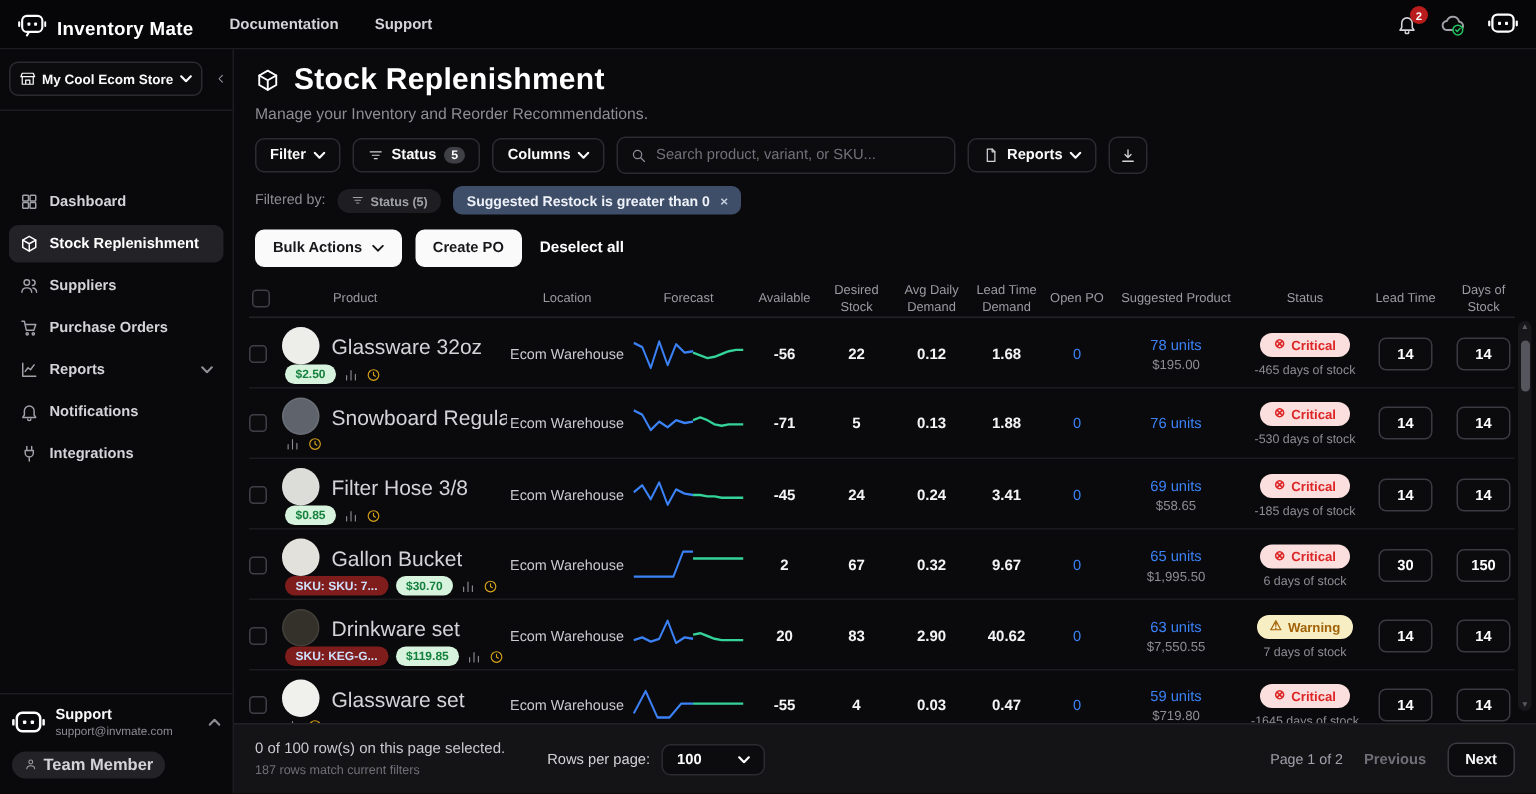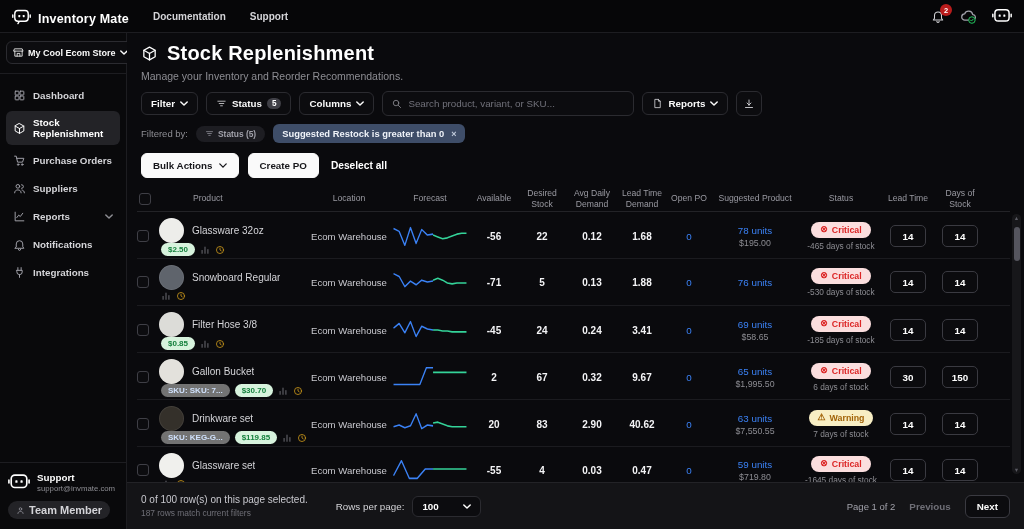--- a/index.html
+++ b/index.html
@@ -19,21 +19,21 @@
   .nav-link { font-size:10px; font-weight:bold; color:#d4d4d8; margin-left:24px; cursor:pointer; }
   .topnav-right { margin-left:auto; display:flex; align-items:center; gap:15px; }
   .bell-wrap { position:relative; color:#d4d4d8; }
   .nbadge { position:absolute; top:-5px; right:-7px; background:#b91c1c; color:#fff; font-size:7.5px; font-weight:bold;
             min-width:12px; height:12px; border-radius:7px; display:flex; align-items:center; justify-content:center; }
   .sync-wrap { color:#a1a1aa; }
   .avatar-bot { width:20px; height:20px; color:#fff; }
 
   
   .shell { display:flex; height:496px; }
-  .sidebar { width:127px; background:#09090b; border-right:1px solid #1d1d21; display:flex; flex-direction:column; }
+  .sidebar { width:156px; background:#09090b; border-right:1px solid #1d1d21; display:flex; flex-direction:column;gap:39px; }
   .store-row { display:flex; align-items:center; gap:5px; padding:8px 6px 9px; border-bottom:1px solid #1d1d21; }
   .store-btn { flex:1; display:flex; align-items:center; gap:4px; border:1px solid #2b2b30; background:#0c0c0f;
                border-radius:6px; padding:5px 6px; font-size:9px; font-weight:bold; color:#fafafa; cursor:pointer; }
   .store-btn .label { white-space:nowrap; overflow:hidden; }
   .collapse-btn { color:#a1a1aa; padding:2px 3px; cursor:pointer; }
   .side-nav { padding:9px 6px; display:flex; flex-direction:column; gap:3px; }
   .side-item { display:flex; align-items:center; gap:7px; padding:6px 7px; border-radius:6px; font-size:9.8px; font-weight:bold;
                color:#d4d4d8; cursor:pointer; }
   .side-item.active { background:#232327; color:#fff; }
   .sicon { width:13px; height:13px; color:#a1a1aa; flex:none; }
@@ -57,21 +57,21 @@
   h1 { font-size:20px; font-weight:bold; color:#fff; letter-spacing:.2px; }
   .subtitle { font-size:10.5px; color:#8d8d93; margin-top:5px; }
 
   .toolbar { display:flex; align-items:center; gap:8px; padding:9px 14px 1px; }
   .tbtn { display:flex; align-items:center; gap:5px; background:#0c0c0f; border:1px solid #2b2b30; border-radius:6px;
           padding:5px 9px; font-size:9.8px; font-weight:bold; color:#fafafa; cursor:pointer; white-space:nowrap; }
   .tbtn svg.chev { width:8px; height:5px; }
   .tbtn svg.lead { width:11px; height:11px; color:#d4d4d8; }
   .count-badge { background:#3f3f46; border-radius:8px; padding:1px 5px; font-size:8.2px; color:#fff; }
   .search { display:flex; align-items:center; gap:6px; background:#0c0c0f; border:1px solid #2b2b30; border-radius:6px;
-            padding:0 8px; height:25px; width:252px; }
+            padding:0 8px; height:25px; width:226px; }
   .search svg { width:11px; height:11px; color:#8d8d93; flex:none; }
   .search input { background:none; border:none; outline:none; color:#e5e5e7; font-size:9.8px; width:100%; font-family:inherit; }
   .search input::placeholder { color:#71717a; }
   .icon-btn { display:flex; align-items:center; justify-content:center; width:26px; height:25px;
               background:#0c0c0f; border:1px solid #2b2b30; border-radius:6px; color:#d4d4d8; cursor:pointer; }
   .icon-btn svg { width:12px; height:12px; }
 
   .filtered-row { display:flex; align-items:center; gap:8px; padding:7px 14px 1px; }
   .filtered-label { font-size:9.5px; color:#8d8d93; }
   .chip-muted { display:inline-flex; align-items:center; gap:4px; background:#1d1d22; border-radius:10px; padding:3px 9px;
@@ -93,24 +93,24 @@
   .thead { display:grid; grid-template-columns:var(--cols); align-items:center; height:26px;
            border-bottom:1px solid #232327; font-size:8.6px; color:#9a9aa2; }
   .th { text-align:center; line-height:1.2; padding:0 2px; }
   .th.left { text-align:left;margin-left:32px; }
   .checkbox { width:12px; height:12px; border:1px solid #3f3f46; border-radius:3px; background:#0c0c0f; cursor:pointer; }
   .trow { display:grid; grid-template-columns:var(--cols); border-bottom:1px solid #1b1b1f; height:47px; align-items:center; }
   .cell { min-width:0; }
   .c-product { height:100%; display:flex; flex-direction:column; justify-content:space-between; padding:6px 0 4px; }
   .prod-main { display:flex; align-items:center; gap:8px; }
   .thumb { width:25px; height:25px; border-radius:50%; flex:none; box-shadow:inset 0 0 0 1px rgba(255,255,255,.08); }
-  .pname { font-size:10px; color:#d4d4d8; white-space:nowrap; overflow:hidden; cursor:pointer; }
+  .pname { font-size:14px; color:#d4d4d8; white-space:nowrap; overflow:hidden; cursor:pointer; }
   .prod-badges { display:flex; align-items:center; gap:5px; padding-left:2px; }
   .badge { border-radius:9px; padding:2px 7px; font-size:8px; font-weight:bold; white-space:nowrap; }
-  .badge.sku { background:#737373; color:#cfe0fb; }
+  .badge.sku { background:#7f1d1d; color:#cfe0fb; }
   .badge.price { background:#d7f3dd; color:#15803d; }
   .mini-icon { color:#8d8d93; }
   .mini-icon svg { width:10px; height:10px; }
   .mini-icon.clock { color:#d9a21b; }
   .c-loc { font-size:9.6px; color:#c9c9cf; text-align:center; }
   .c-spark { display:flex; justify-content:center; }
   .c-spark svg { width:76px; height:26px; }
   .c-num { font-size:10px; font-weight:bold; color:#f4f4f6; text-align:center; }
   .c-openpo { font-size:9.8px; color:#3b82f6; text-align:center; cursor:pointer; }
   .c-restock { display:flex; flex-direction:column; align-items:center; gap:2px; }
@@ -232,36 +232,36 @@
             <g class="ic">
               <path d="M12 3l8 4.5v9L12 21l-8-4.5v-9z"></path>
               <path d="M4 7.5l8 4.5 8-4.5M12 12v9"></path>
             </g>
           </svg>
         <span>Stock Replenishment</span>
       </div>
       <div class="side-item">
         <svg class="sicon" viewBox="0 0 24 24">
             <g class="ic">
+              <circle cx="9" cy="8" r="3.4"></circle>
+              <path d="M3 20c0-3.4 2.6-5.4 6-5.4s6 2 6 5.4"></path>
+              <path d="M15.8 5a3.4 3.4 0 0 1 0 6.8M21 20c0-2.9-1.8-4.7-4.4-5.2"></path>
+            </g>
+          </svg>
+        <span>Suppliers</span>
+      </div>
+      <div class="side-item">
+        <svg class="sicon" viewBox="0 0 24 24">
+            <g class="ic">
               <circle cx="9.5" cy="19.5" r="1.4"></circle>
               <circle cx="17" cy="19.5" r="1.4"></circle>
               <path d="M3 4h3l2.4 11h9.2L20 8H7"></path>
             </g>
           </svg>
         <span>Purchase Orders</span>
-      </div>
-      <div class="side-item">
-        <svg class="sicon" viewBox="0 0 24 24">
-            <g class="ic">
-              <circle cx="9" cy="8" r="3.4"></circle>
-              <path d="M3 20c0-3.4 2.6-5.4 6-5.4s6 2 6 5.4"></path>
-              <path d="M15.8 5a3.4 3.4 0 0 1 0 6.8M21 20c0-2.9-1.8-4.7-4.4-5.2"></path>
-            </g>
-          </svg>
-        <span>Suppliers</span>
       </div>
       <div class="side-item">
         <svg class="sicon" viewBox="0 0 24 24">
             <g class="ic">
               <path d="M4 4v16h16"></path>
               <path d="M7 14l3.5-4.5 3 2.5 4.5-6"></path>
             </g>
           </svg>
         <span>Reports</span>
         <svg class="side-chev" width="8" height="5" viewBox="0 0 10 6">

